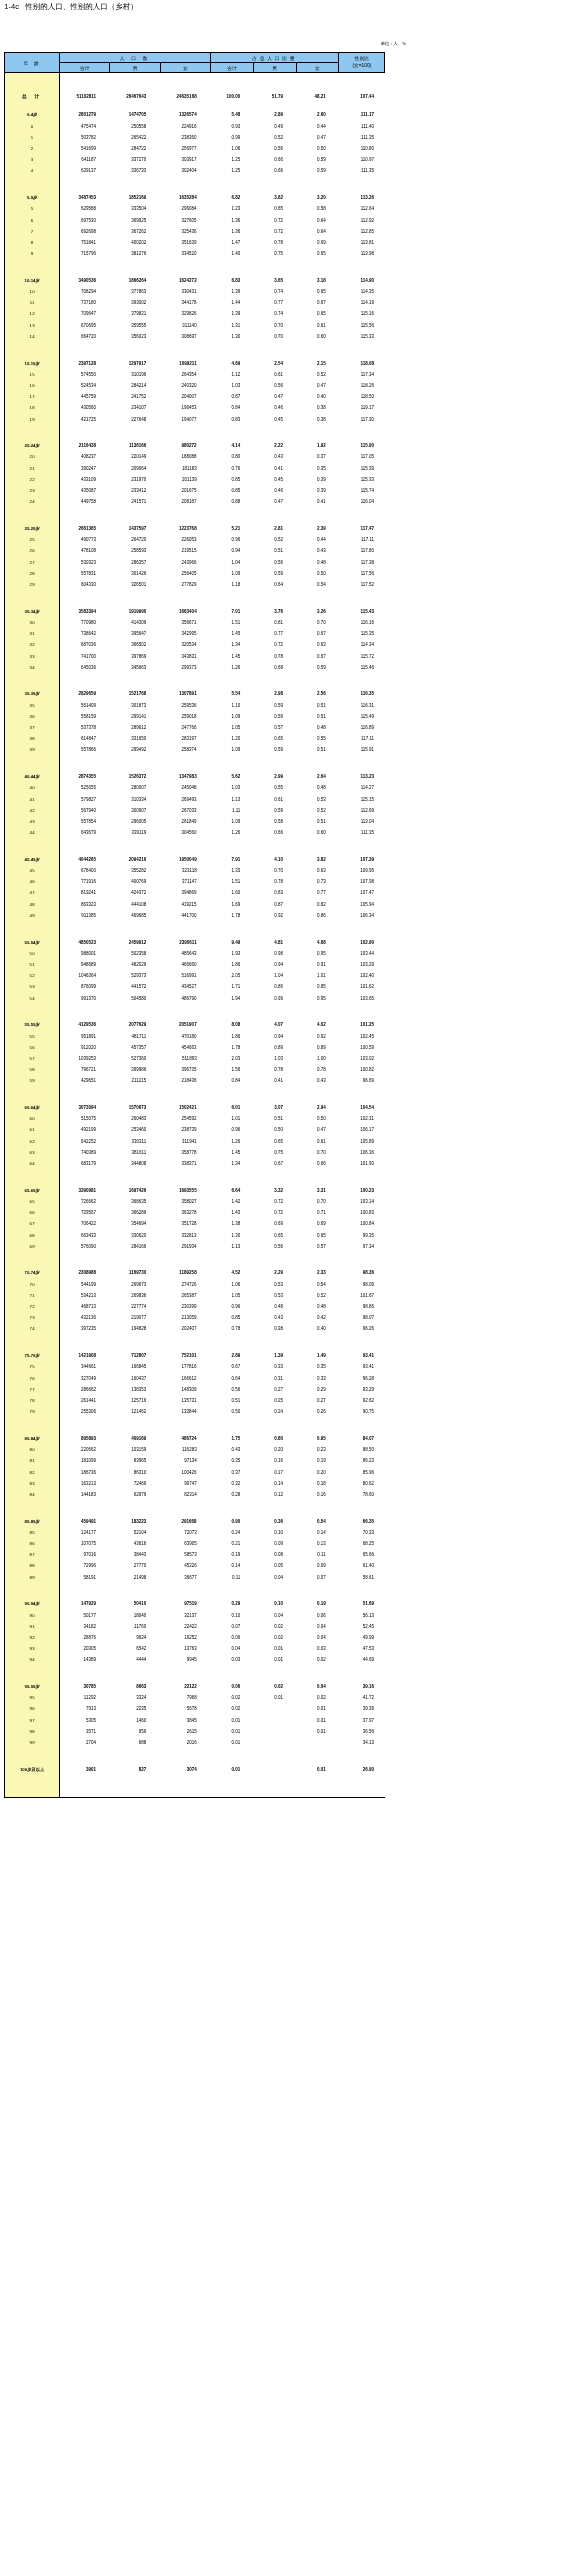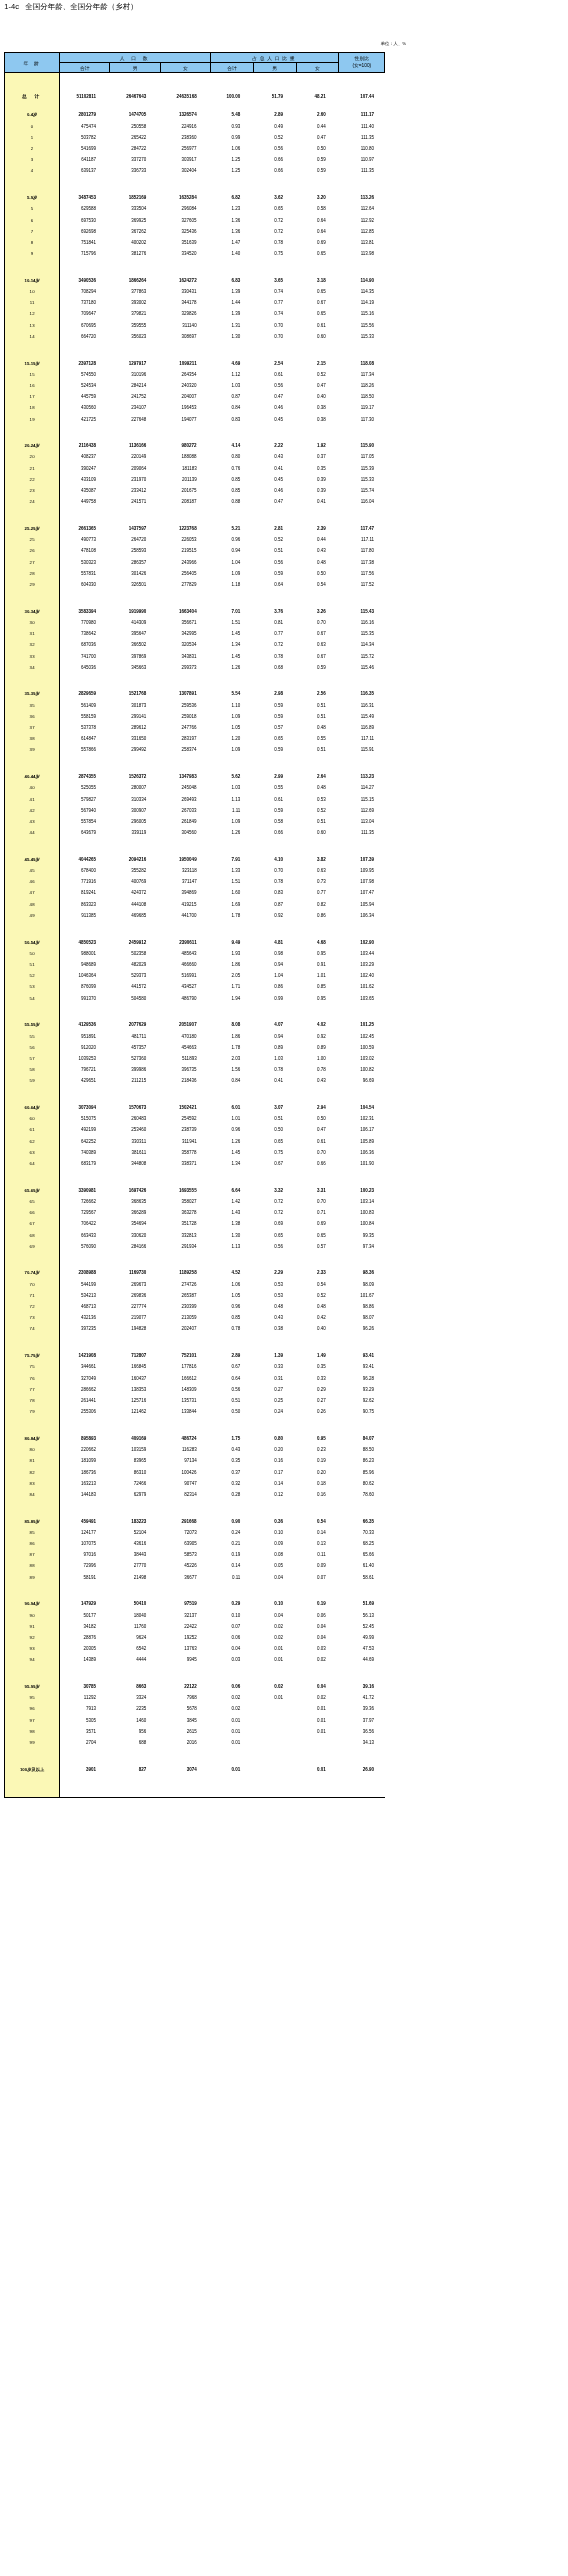--- a/index.html
+++ b/index.html
@@ -87,21 +87,21 @@
     height:0;line-height:0;font-size:0;
   }
   tr.endline td.age{background:#ffffff;border-left:none;border-right:none;}
 </style>
 </head>
 <body>
 
 <div class="page">
 
   <div class="title">
-    <span class="code">1-4c</span><span>全国分年龄、全国分年龄（乡村）</span>
+    <span class="code">1-4c</span><span>性别的人口、性别的人口（乡村）</span>
   </div>
 
   <div class="unit">单位：人、%</div>
 
   <table class="main">
     <colgroup>
       <col class="c-age">
         <col class="c-n">
         <col class="c-n">
         <col class="c-n">

